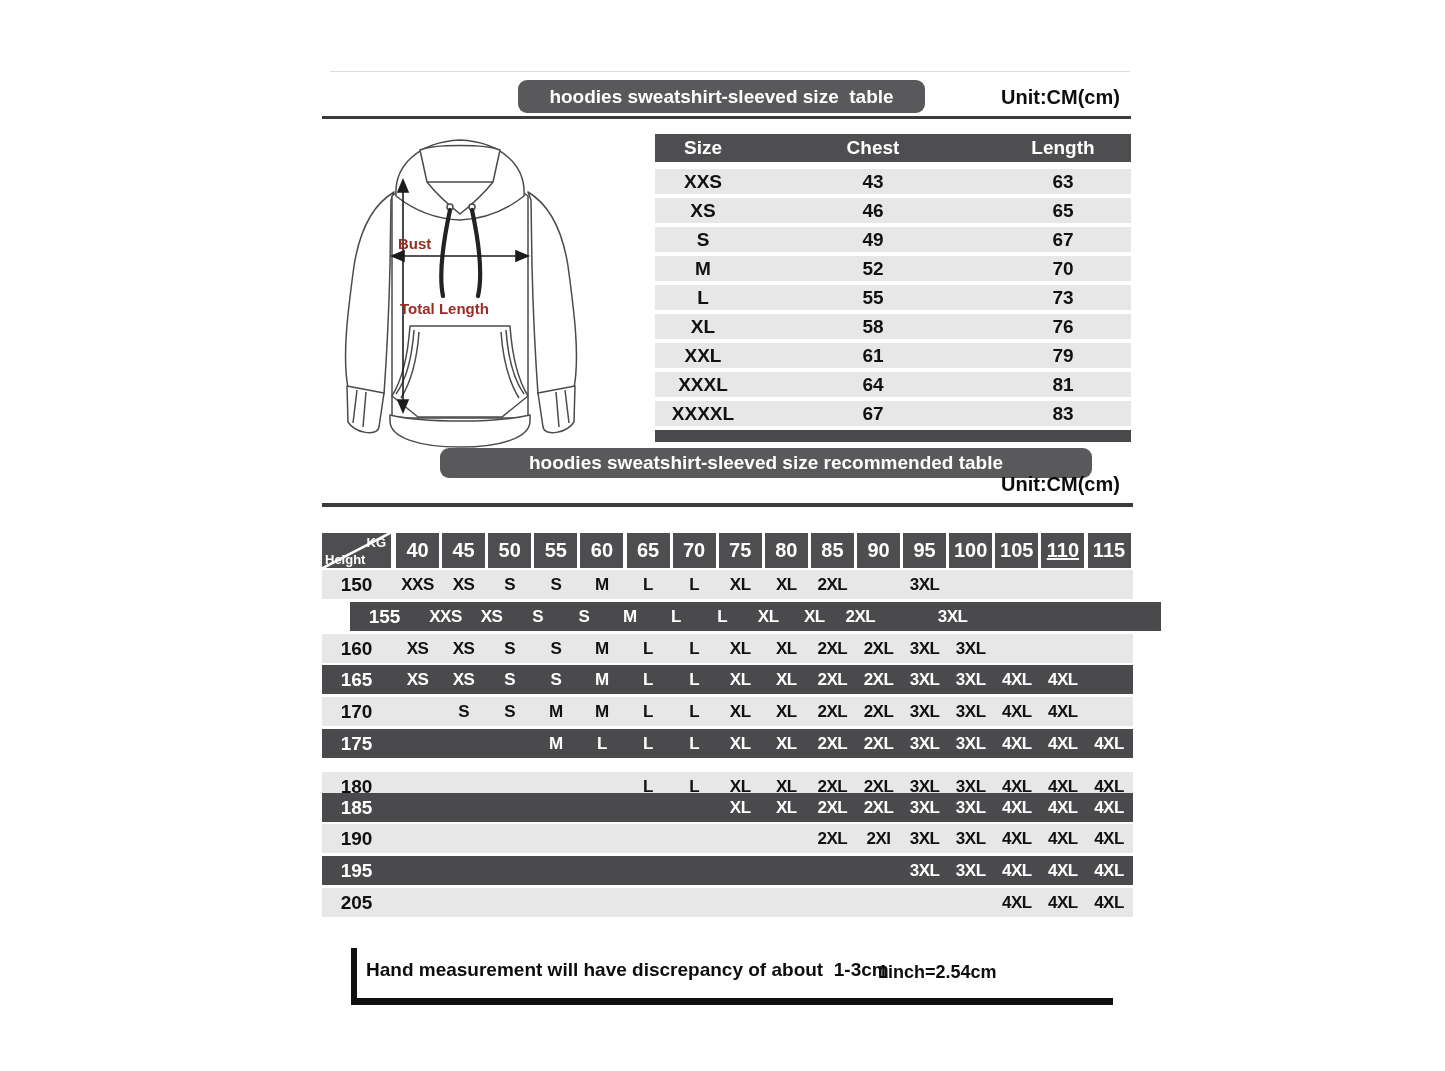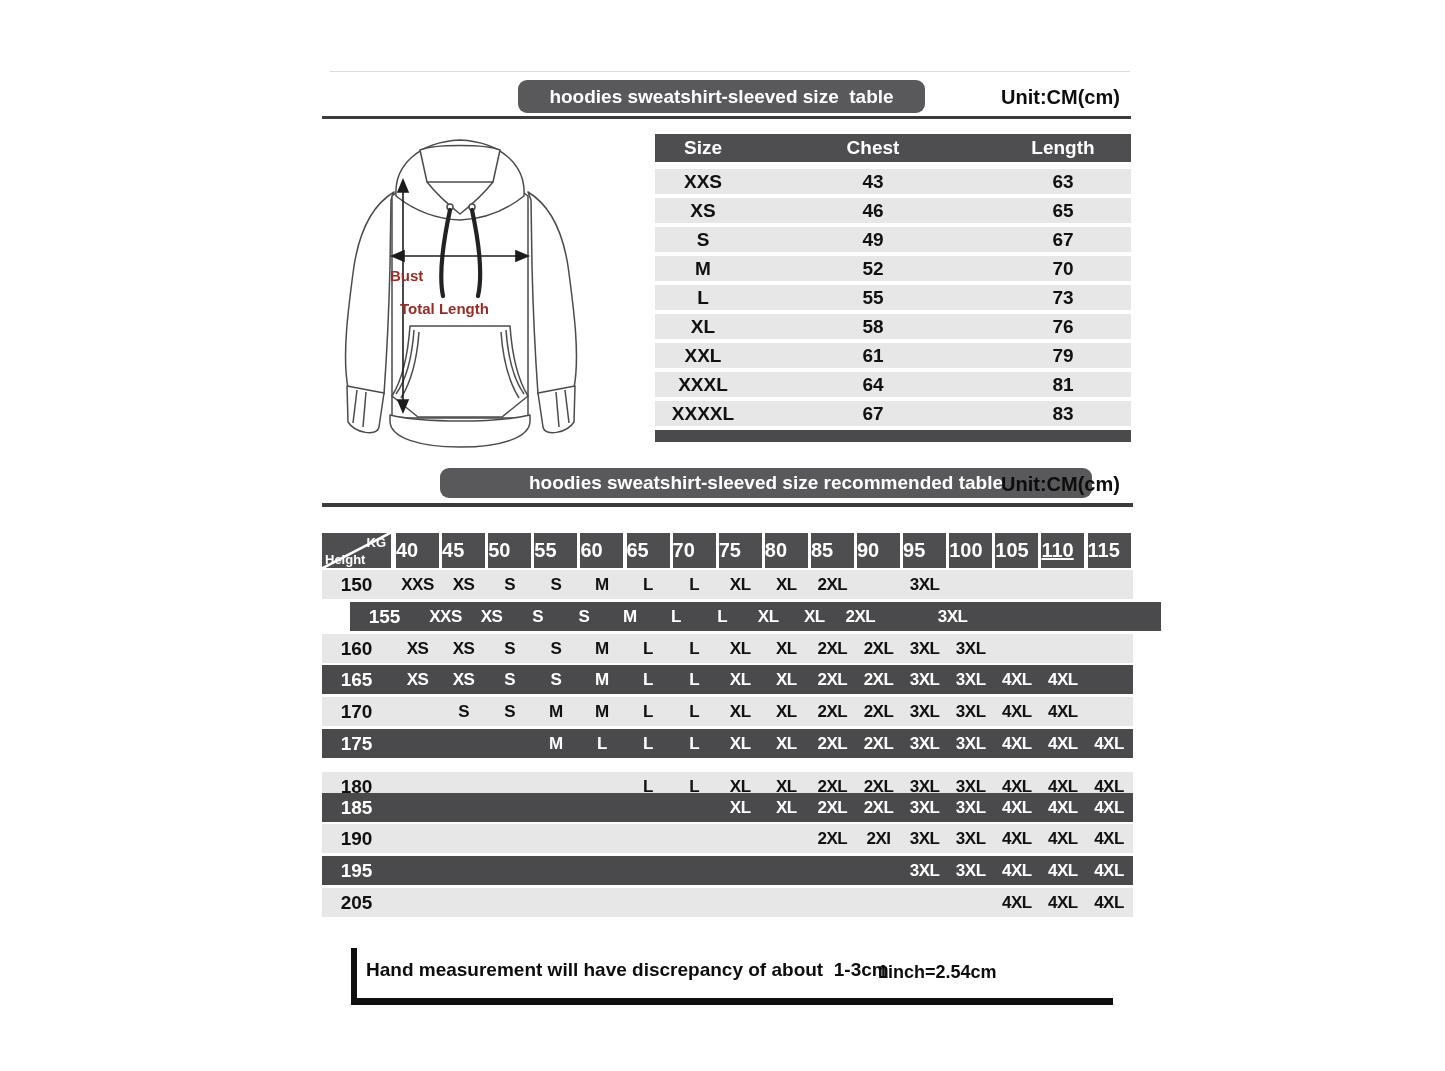--- a/index.html
+++ b/index.html
@@ -7,21 +7,21 @@
     position:relative; width:1445px; height:1071px; background:#fff;
     font-family:"Liberation Sans", sans-serif; overflow:hidden;
   }
   .faint-top { position:absolute; left:330px; top:71px; width:800px; height:1px; background:#dcdcdc; }
 
   .t-box {
     position:absolute; background:#59595b; color:#fff; font-weight:bold;
     display:flex; align-items:center; justify-content:center; white-space:pre;border-radius:9px;
   }
   .t1 { left:518px; top:80px;  width:407px; height:33px; font-size:19px; }
-  .t2 { left:440px; top:468px; width:652px; height:30px; font-size:19px; }
+  .t2 { left:440px; top:448px; width:652px; height:30px; font-size:19px; }
   .unit { position:absolute; color:#0d0d0d; font-weight:bold; font-size:20px; }
   .u1 { left:1001px; top:86px; }
   .u2 { left:1001px; top:473px; }
   .hr { position:absolute; background:#3b3b3b; }
   .hr1 { left:322px; top:116px; width:809px; height:3px; }
   .hr2 { left:322px; top:503px; width:811px; height:4px; }
 
   
   .size-table { position:absolute; left:655px; top:134px; width:476px; }
   .st-header { display:flex; height:28px; background:#4e4e50; color:#fff;
@@ -30,31 +30,31 @@
   .c0 { width:96px; } .c1 { width:244px; } .c2 { width:136px; }
   #size-rows { margin-top:7px; }
   .st-row { display:flex; height:25px; background:#e7e7e7; margin-bottom:4px;
             font-weight:bold; font-size:19px; line-height:25px; color:#111; }
   .st-cell { display:block; text-align:center; }
   .st-bar { height:12px; background:#4a4a4c; margin-top:1px; }
 
   
   .diagram { position:absolute; left:332px; top:130px; width:258px; height:330px; }
   .red-label { position:absolute; color:#9c2b24; font-weight:bold; font-size:15px; white-space:pre; }
-  .bust { left:58px; top:105px;margin-top:32px; }
+  .bust { left:66px; top:105px; }
   .tlen { left:68px; top:170px; }
 
   
   .matrix { position:absolute; left:322px; top:533px; width:811px; height:390px; }
   .corner { position:absolute; left:0; top:0; width:69px; height:35px; background:#4e4e50; }
   .corner svg { position:absolute; left:0; top:0; }
   .corner .kg { position:absolute; right:5px; top:2px;  color:#fff; font-weight:bold; font-size:13px; }
   .corner .hg { position:absolute; left:3px; bottom:1px; color:#fff; font-weight:bold; font-size:13px; }
   .m-head { position:absolute; top:0; width:43px; height:35px; background:#4e4e50;
-            color:#fff; font-weight:bold; font-size:20px; line-height:35px; }
+            color:#fff; font-weight:bold; font-size:20px; line-height:35px; text-align:center; }
   .m-row { position:absolute; left:0; width:811px; height:29px; }
   .m-row.light { background:#e7e7e7; color:#111; }
   .m-row.dark  { background:#4a4a4c; color:#fff; }
   .m-label { position:absolute; left:0; top:0; width:69px; text-align:center;
              font-weight:bold; font-size:19px; line-height:29px; }
   .m-cell { position:absolute; top:0; width:43px; text-align:center;
             font-weight:bold; font-size:17px; line-height:29px; letter-spacing:-0.5px; }
 
   
   .f-vbar { position:absolute; left:351px; top:948px; width:6px;  height:57px; background:#0f0f0f; }

